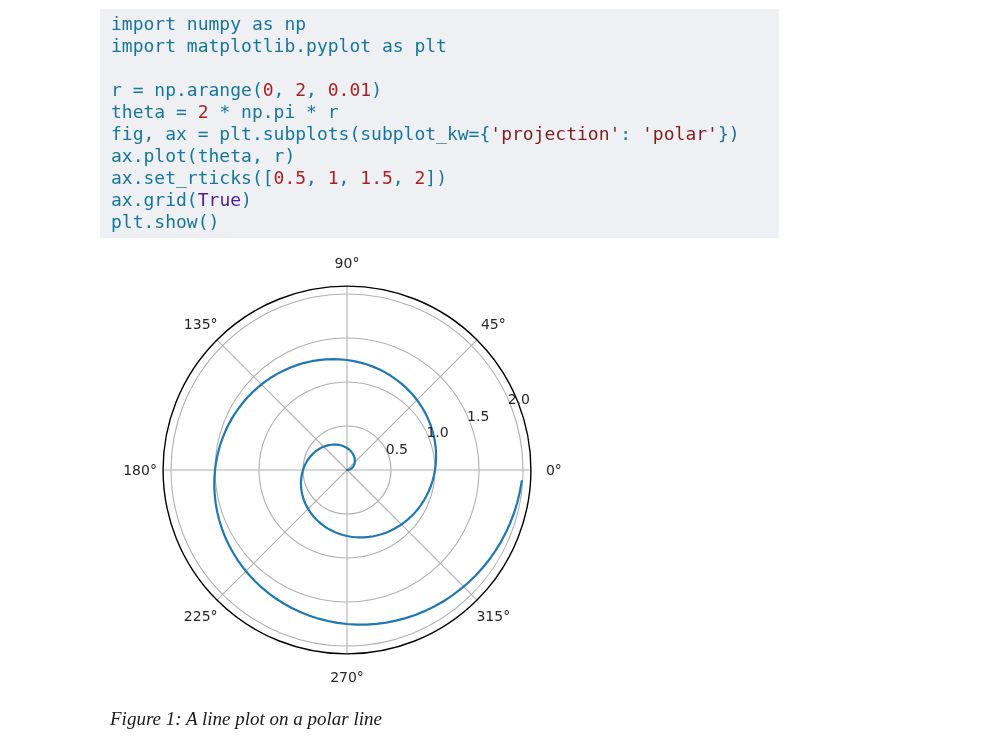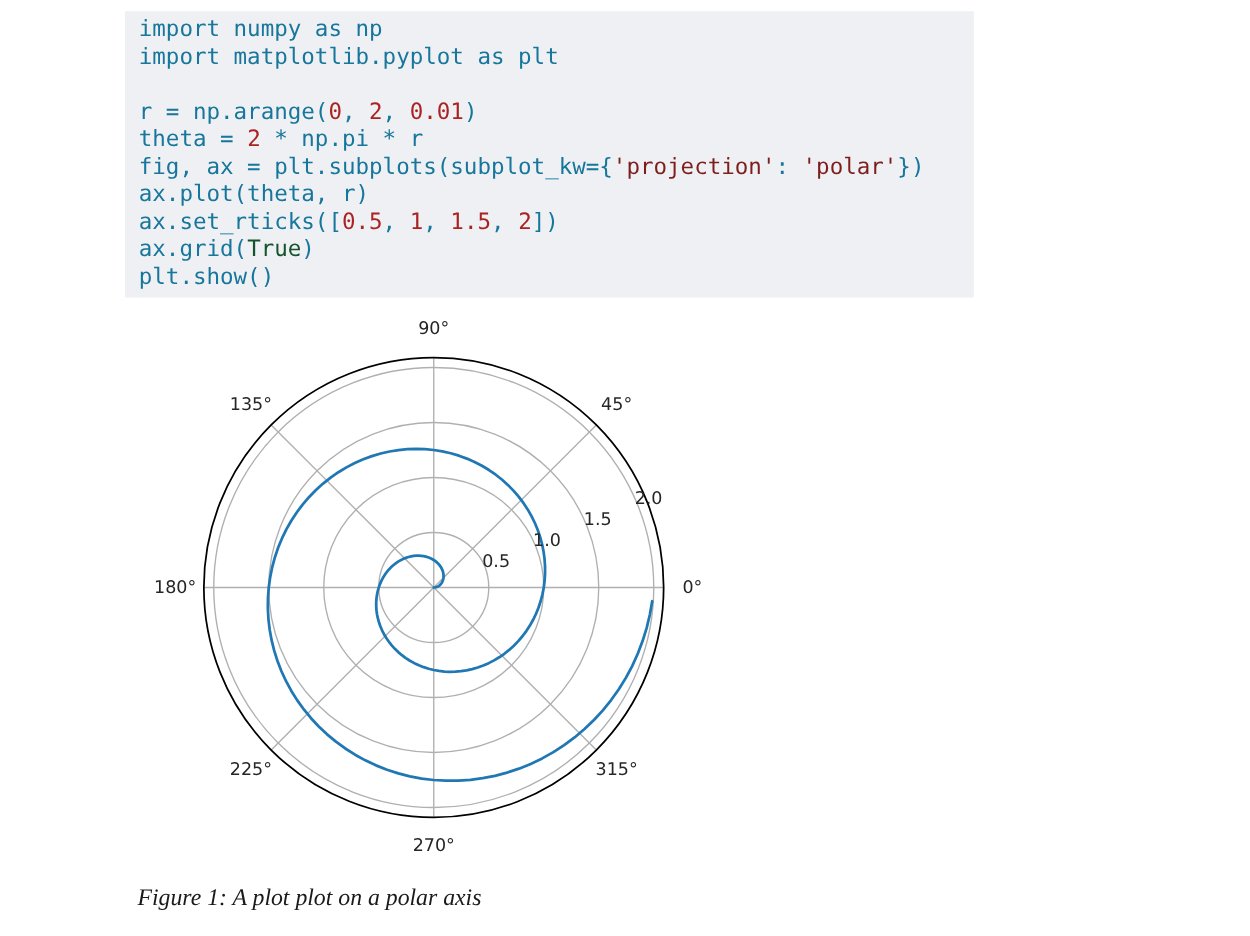--- a/index.html
+++ b/index.html
@@ -11,21 +11,21 @@
   .code-block{
     position:absolute;left:100px;top:9px;width:679px;box-sizing:border-box;
     background:#eef0f3;padding:4px 8px 5px 11px;
     font-family:"DejaVu Sans Mono","Liberation Mono",monospace;
     font-size:18px;line-height:22px;white-space:pre;
   }
   .code-line{height:22px;}
   .tok-id{color:#17769b;}
   .tok-num{color:#ab2222;}
   .tok-str{color:#7f1d1d;}
-  .tok-kw{color:#14532d;}
+  .tok-kw{color:#4c1d95;}
   
   .polar-figure{position:absolute;left:107px;top:230px;width:480px;height:480px;}
   .polar-figure svg{display:block;}
   .axis-label{
     font-family:"DejaVu Sans",sans-serif;font-size:14px;fill:#262626;
   }
   
   .figure-caption{
     position:absolute;left:110px;top:708px;
     font-family:"Liberation Serif","DejaVu Serif",serif;
@@ -67,13 +67,13 @@
       </g>
       <g>
         <text x="289.88949475560946" y="219.33509465228514" text-anchor="middle" dominant-baseline="central" class="axis-label">0.5</text>
         <text x="330.5401941861061" y="202.4970236282212" text-anchor="middle" dominant-baseline="central" class="axis-label">1.0</text>
         <text x="371.1908936166027" y="185.65895260415726" text-anchor="middle" dominant-baseline="central" class="axis-label">1.5</text>
         <text x="411.8415930470993" y="168.8208815800933" text-anchor="middle" dominant-baseline="central" class="axis-label">2.0</text>
       </g>
     </svg>
 </div>
 
-<div class="figure-caption">Figure 1: A plot plot on a polar axis</div>
+<div class="figure-caption">Figure 1: A line plot on a polar line</div>
 
 </body></html>

